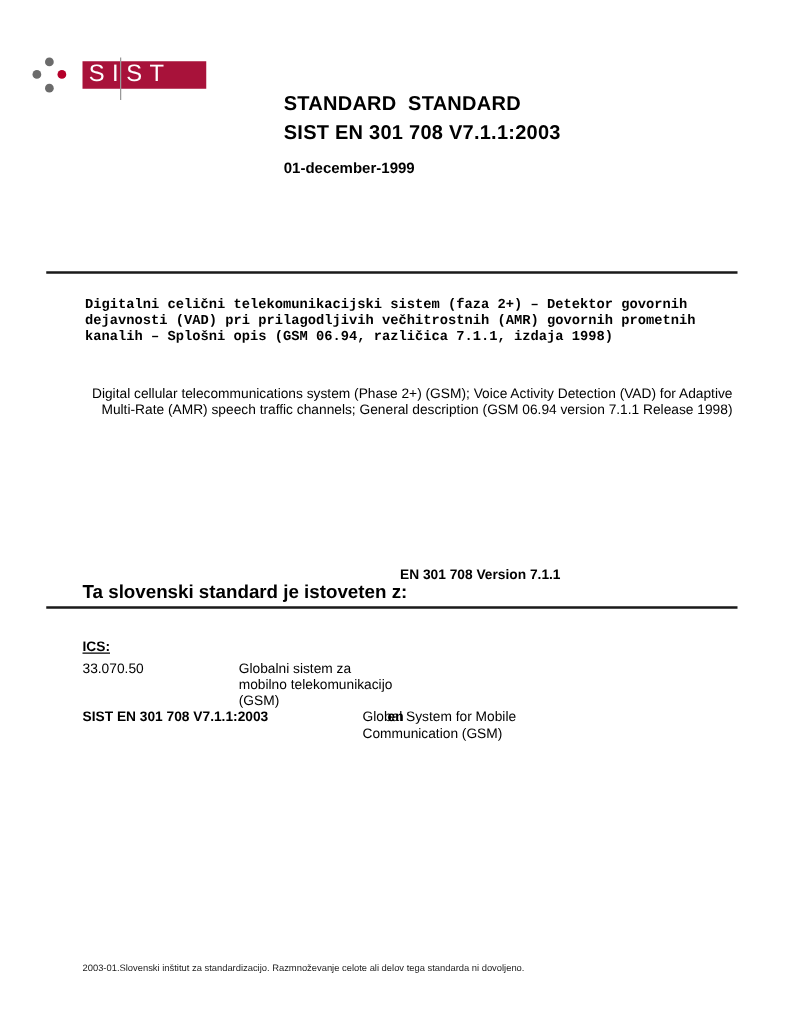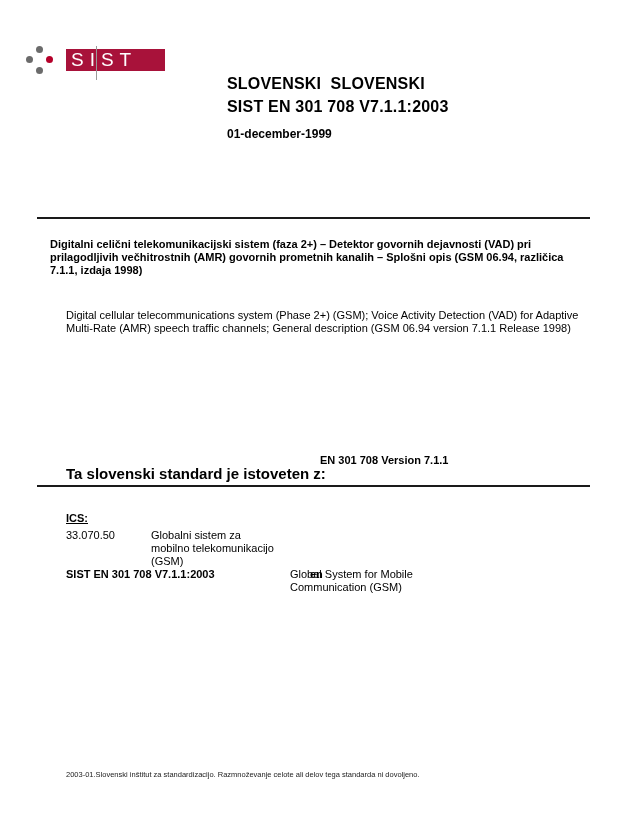--- a/index.html
+++ b/index.html
@@ -7,22 +7,22 @@
     .abs { position: absolute; }
     .logo { left: 26px; top: 46px; width: 150px; height: 38px; }
     .dot { position: absolute; width: 7px; height: 7px; border-radius: 50%; background: #6b6b6b; }
     .dot.red { background: #b5002a; }
     .logo-box { position: absolute; left: 40px; top: 3px; width: 99px; height: 22px; background: #a8123a; color: #fff; font-size: 19px; letter-spacing: 6px; line-height: 22px; text-indent: 5px; font-family: "Liberation Sans", sans-serif; }
     .logo-vline { position: absolute; left: 70px; top: 0px; width: 1px; height: 34px; background: #999; }
     .h1 { left: 227px; top: 75px; font-size: 16px; font-weight: bold; letter-spacing: 0.2px; white-space: pre; }
     .h2 { left: 227px; top: 98px; font-size: 16px; font-weight: bold; letter-spacing: 0.2px; }
     .date { left: 227px; top: 127px; font-size: 12px; font-weight: bold; }
     .rule { height: 2px; background: #1a1a1a; left: 37px; width: 553px; }
-    .title-si { left: 50px; top: 238px; width: 520px; font-size: 11px; font-weight: bold; line-height: 13px; }
-    .title-en { left: 66px; top: 309px; width: 520px; font-size: 11px; line-height: 13px; }
+    .title-si { left: 68px; top: 238px; width: 520px; font-size: 11px; font-weight: bold; line-height: 13px; font-family: Liberation Mono, monospace; }
+    .title-en { left: 66px; top: 309px; width: 520px; font-size: 11px; line-height: 13px; text-align: right; }
     .ident-label { left: 66px; top: 465px; font-size: 15px; font-weight: bold; }
     .ident-value { left: 284px; top: 454px; font-size: 11px; font-weight: bold; padding-left: 36px; }
     .ics-label { left: 66px; top: 512px; font-size: 11px; font-weight: bold; text-decoration: underline; }
     .ics-code { left: 66px; top: 529px; font-size: 11px; }
     .ics-si { left: 151px; top: 529px; font-size: 11px; line-height: 13px; }
     .ics-en { left: 290px; top: 529px; font-size: 11px; line-height: 13px; margin-top: 39px; }
     .doc-id { left: 66px; top: 568px; font-size: 11px; font-weight: bold; }
     .lang { left: 310px; top: 568px; font-size: 11px; font-weight: bold; }
     .footer { left: 66px; top: 770px; font-size: 7.5px; color: #222; }
   </style>
@@ -31,35 +31,35 @@
 
 <div class="abs logo">
   <span class="dot" style="left:10px;top:0px;"></span>
   <span class="dot" style="left:0px;top:10px;"></span>
   <span class="dot red" style="left:20px;top:10px;"></span>
   <span class="dot" style="left:10px;top:21px;"></span>
   <div class="logo-box">SIST</div>
   <div class="logo-vline"></div>
 </div>
 
-<div class="abs h1">SLOVENSKI  SLOVENSKI</div>
+<div class="abs h1">STANDARD  STANDARD</div>
 <div class="abs h2">SIST EN 301 708 V7.1.1:2003</div>
 <div class="abs date">01-december-1999</div>
 
 <div class="abs rule" style="top:217px;"></div>
 
 <div class="abs title-si">Digitalni celični telekomunikacijski sistem (faza 2+) – Detektor govornih dejavnosti (VAD) pri prilagodljivih večhitrostnih (AMR) govornih prometnih kanalih – Splošni opis (GSM 06.94, različica 7.1.1, izdaja 1998)</div>
 <div class="abs title-en">Digital cellular telecommunications system (Phase 2+) (GSM); Voice Activity Detection (VAD) for Adaptive Multi-Rate (AMR) speech traffic channels; General description (GSM 06.94 version 7.1.1 Release 1998)</div>
 
 <div class="abs ident-label">Ta slovenski standard je istoveten z:</div>
 <div class="abs ident-value">EN 301 708 Version 7.1.1</div>
 
 <div class="abs rule" style="top:485px;"></div>
 
 <div class="abs ics-label">ICS:</div>
 <div class="abs ics-code">33.070.50</div>
-<div class="abs ics-si" style="width:130px;">Globalni sistem za mobilno telekomunikacijo (GSM)</div>
+<div class="abs ics-si" style="width:130px;margin-left:40px;">Globalni sistem za mobilno telekomunikacijo (GSM)</div>
 <div class="abs ics-en" style="width:140px;">Global System for Mobile Communication (GSM)</div>
 
 <div class="abs doc-id">SIST EN 301 708 V7.1.1:2003</div>
 <div class="abs lang">en</div>
 
 <div class="abs footer">2003-01.Slovenski inštitut za standardizacijo. Razmnoževanje celote ali delov tega standarda ni dovoljeno.</div>
 
 </body></html>

